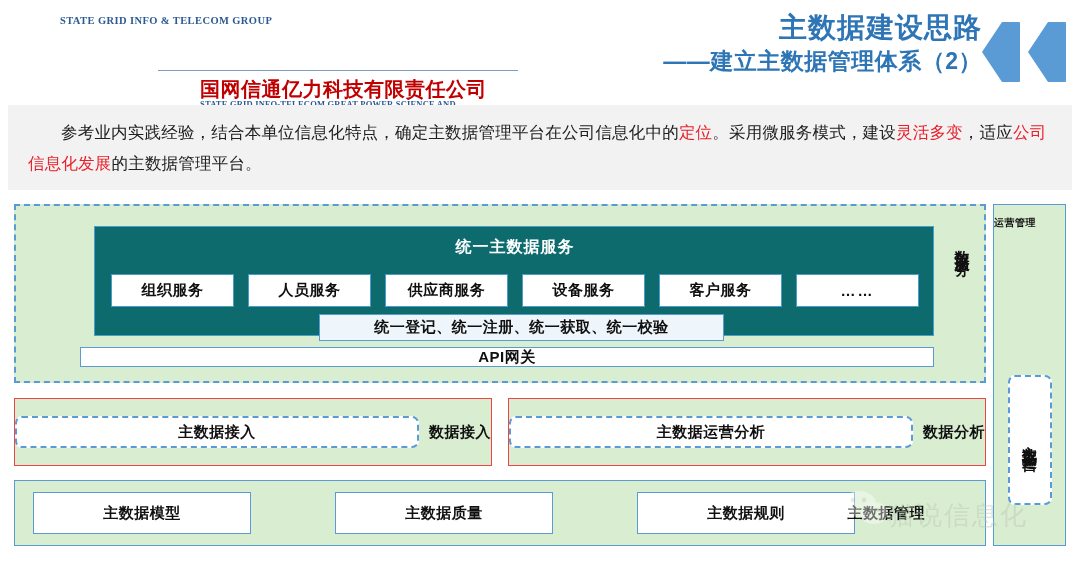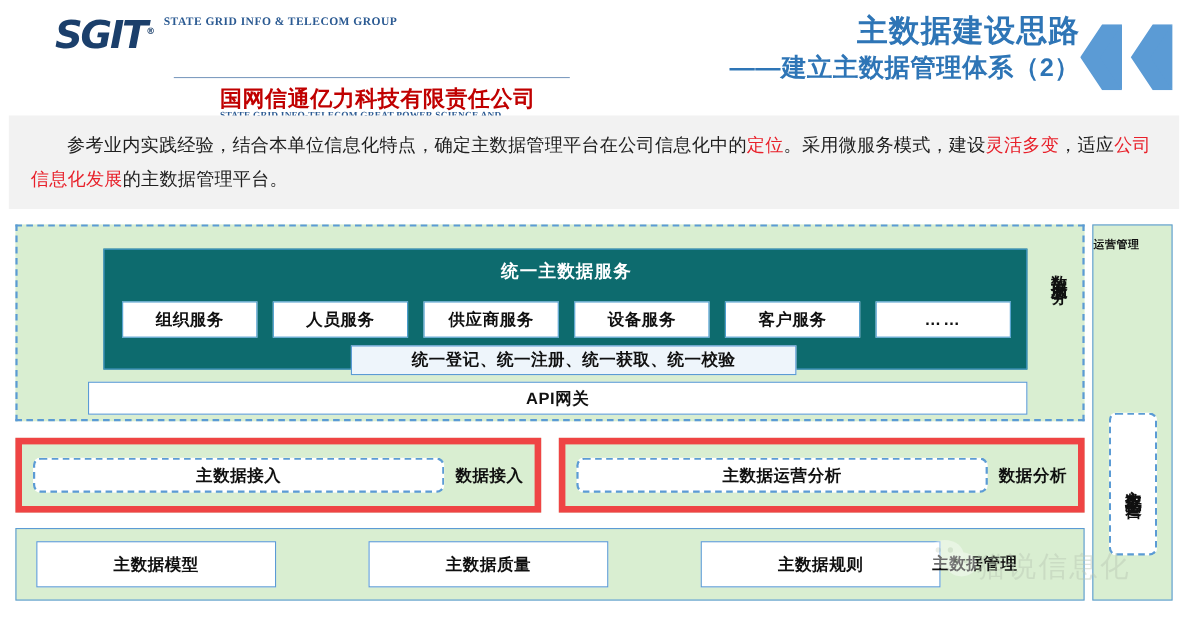--- a/index.html
+++ b/index.html
@@ -70,37 +70,37 @@
   }
   .svc-chip.dots{font-size:15px;letter-spacing:2px;}
 
   #unified-bar{
     position:absolute;left:303px;top:108px;width:405px;height:27px;
     background:#eef5fb;border:1px solid #5b9bd5;box-sizing:border-box;
     display:flex;align-items:center;justify-content:center;
     font-size:15px;font-weight:bold;color:#101010;letter-spacing:.5px;
   }
   #api-gw{
-    position:absolute;left:64px;top:141px;width:854px;height:30px;
+    position:absolute;left:64px;top:141px;width:854px;height:20px;
     background:#ffffff;border:1px solid #5b9bd5;box-sizing:border-box;
     display:flex;align-items:center;justify-content:center;
     font-size:15px;font-weight:bold;color:#101010;letter-spacing:.5px;
   }
   #svc-vlabel{
     position:absolute;left:930px;top:32px;width:24px;
     font-size:15px;font-weight:bold;color:#101010;
     writing-mode:vertical-rl;text-orientation:upright;letter-spacing:4px;
     line-height:1;
   }
 
   
   #mid-row{position:absolute;left:14px;top:200px;width:972px;height:68px;display:flex;gap:16px;}
   .mid-card{
-    flex:1;background:#d9eed1;border:6px solid #ef4444;box-sizing:border-box;
-    display:flex;align-items:center;padding:0 10px;
+    flex:1;background:#d9eed1;border:1px solid #ef4444;box-sizing:border-box;
+    display:flex;align-items:center;padding:0 0;
   }
   .mid-dashed{
     flex:1;height:32px;margin-right:10px;background:#ffffff;
     border:2px dashed #5b9bd5;border-radius:7px;box-sizing:border-box;
     display:flex;align-items:center;justify-content:center;
     font-size:15px;font-weight:bold;color:#101010;letter-spacing:.5px;
   }
   .mid-tag{font-size:15px;font-weight:bold;color:#101010;letter-spacing:.5px;white-space:nowrap;}
 
   
@@ -146,23 +146,20 @@
     font-size:26px;color:#b9c7b4;letter-spacing:2px;font-weight:normal;
   }
 </style>
 </head>
 <body>
 
 <div id="header">
 
   <div id="logo-block">
     <div class="logo-row1">
-      <div class="sgit-mark">
-        <span>SGIT</span><span class="sgit-reg">®</span>
-      </div>
       <div class="logo-cn-wrap">
         <div class="logo-en1">STATE GRID INFO &amp; TELECOM GROUP</div>
       </div>
     </div>
     <div class="logo-divider"></div>
     <div class="logo-cn2">国网信通亿力科技有限责任公司</div>
     <div class="logo-en2">STATE GRID INFO-TELECOM GREAT POWER SCIENCE AND TECHNOLOGY CO., LTD.</div>
   </div>
 
   <div id="title-block">

